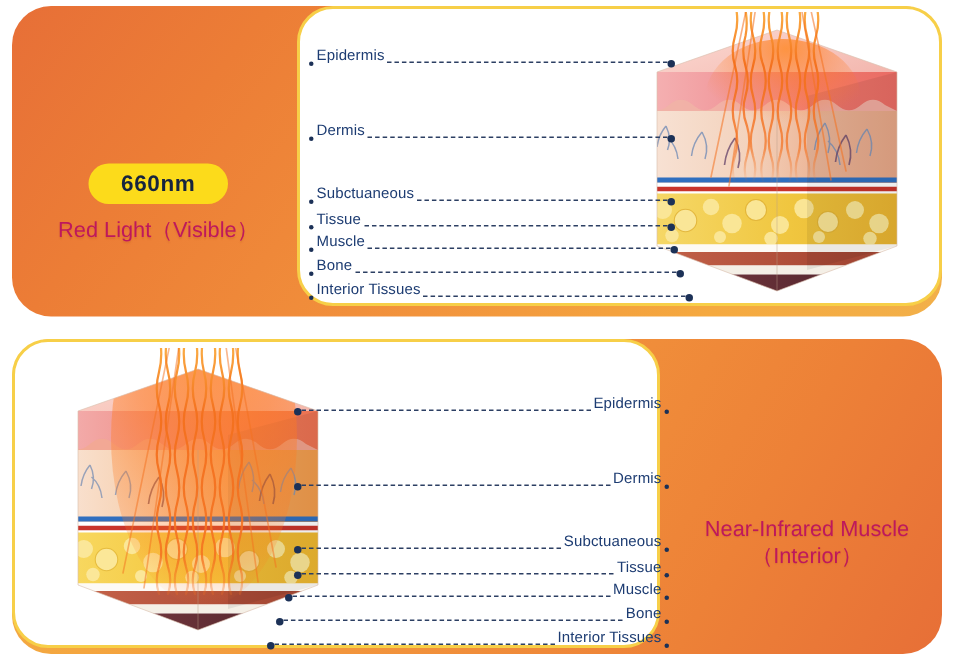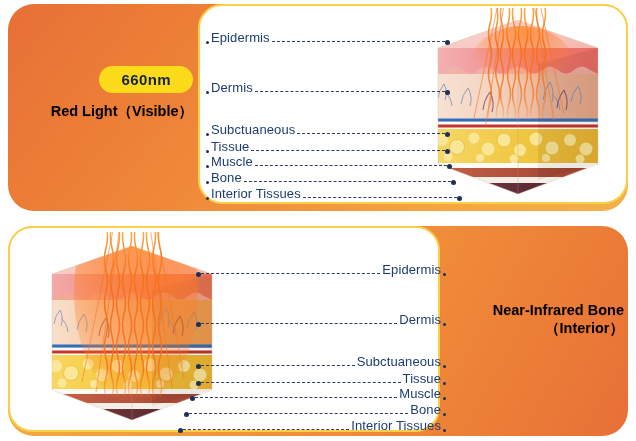--- a/index.html
+++ b/index.html
@@ -25,47 +25,47 @@
   .card{
     position:absolute;background:#ffffff;
     border:2px solid #f7cf48;
     border-radius:24px;
     box-sizing:border-box;
   }
   #card-top{left:198px;top:4px;width:430px;height:200px;}
   #card-bottom{left:8px;top:226px;width:432px;height:206px;}
 
   
-  .wl-block{position:absolute;text-align:right;}
+  .wl-block{position:absolute;text-align:center;margin-top:43px;}
   #wl-top{left:18px;top:66px;width:175px;}
   #wl-bottom{left:452px;top:292px;width:172px;}
   .pill{
     display:inline-block;background:#fcdb1b;
     color:#16243f;font-weight:bold;
     border-radius:16px;
     letter-spacing:.4px;
   }
   #wl-top .pill{font-size:15px;padding:5px 22px;}
   #wl-bottom .pill{font-size:15px;padding:5px 22px;}
   .wl-name{
-    color:#000000;font-weight:bold;
+    color:#be185d;font-weight:normal;
     margin-top:9px;line-height:1.25;
     text-shadow:0 1px 1px rgba(180,85,25,.25);
   }
   #wl-top .wl-name{font-size:14.5px;}
   #wl-bottom .wl-name{font-size:14.5px;}
 
   
   .callouts{position:absolute;}
   #callouts-top{left:206px;top:16px;width:250px;height:180px;}
   #callouts-bottom{left:196px;top:248px;width:252px;height:180px;}
 
   .row{position:absolute;height:16px;display:flex;align-items:flex-end;}
   .row .txt{
-    color:#1d3c72;font-size:13px;line-height:11px;
+    color:#1d3c72;font-size:10px;line-height:11px;
     white-space:nowrap;font-weight:500;letter-spacing:.1px;
     padding:0 2px 1px 2px;
   }
   .row .lead{
     flex:1 1 auto;height:0;border-top:1px dashed #2c3f63;
     margin-bottom:2px;min-width:8px;
   }
   .row .dot{
     width:5px;height:5px;border-radius:50%;
     background:#1c3157;flex:0 0 auto;margin-bottom:-1px;
@@ -286,21 +286,21 @@
       <span class="dot"></span>
     </div>
   </div>
 
   <div class="panel" id="panel-bottom"></div>
 
   <div class="card" id="card-bottom"></div>
 
   <div class="wl-block" id="wl-bottom">
     <div class="wl-name">
-      <div>Near-Infrared Bone</div>
+      <div>Near-Infrared Muscle</div>
       <div>（Interior）</div>
     </div>
   </div>
 
   <div class="skin" id="skin-bottom">
     <svg viewBox="0 0 176 196" preserveAspectRatio="none" aria-hidden="true">
       <defs>
         <linearGradient id="epiB" x1="0" y1="0" x2="1" y2="0">
           <stop offset="0" stop-color="#f3adad"></stop>
             <stop offset="0.4" stop-color="#ef8f85"></stop>

